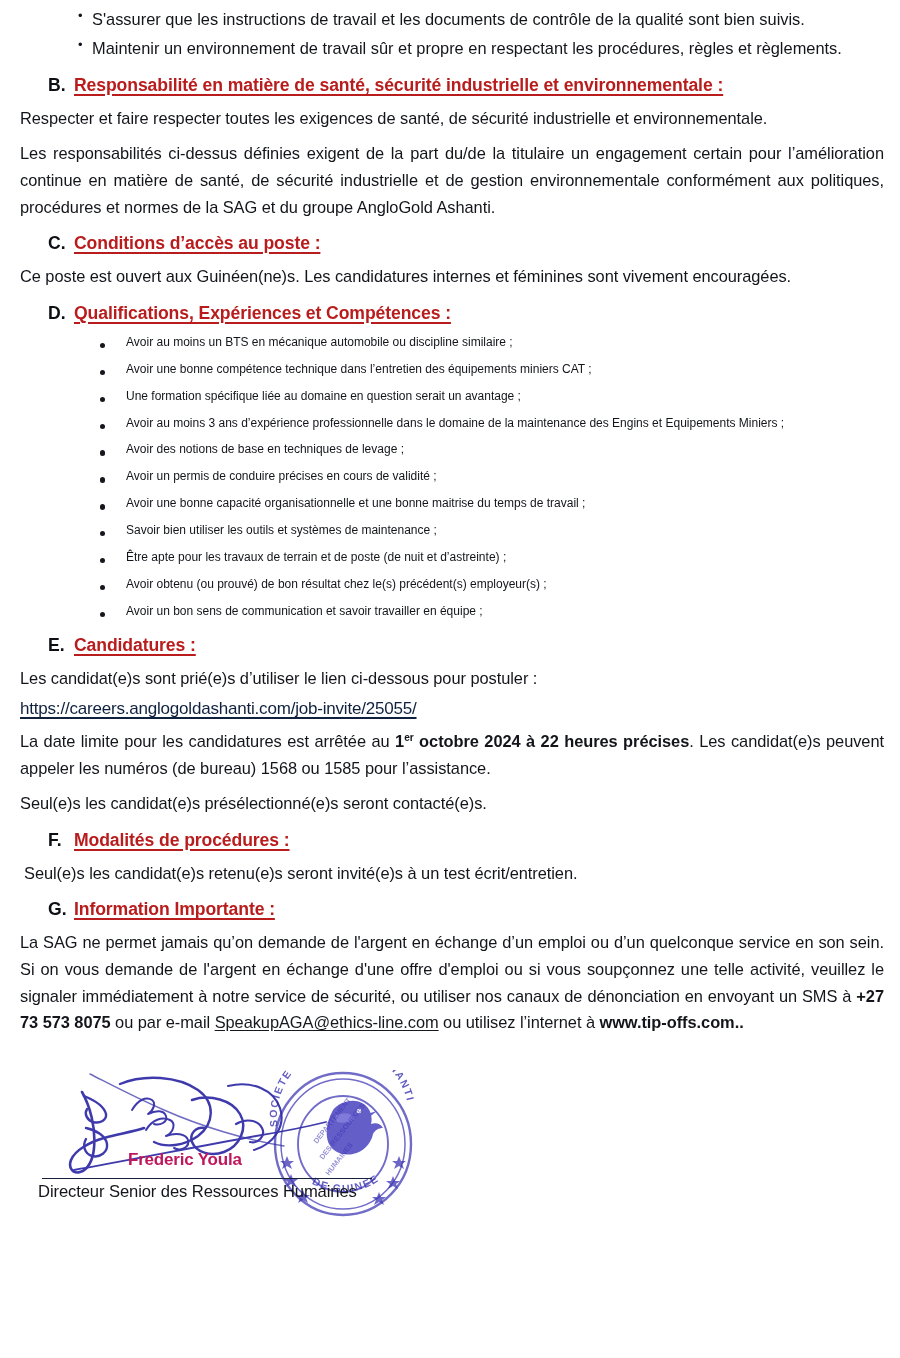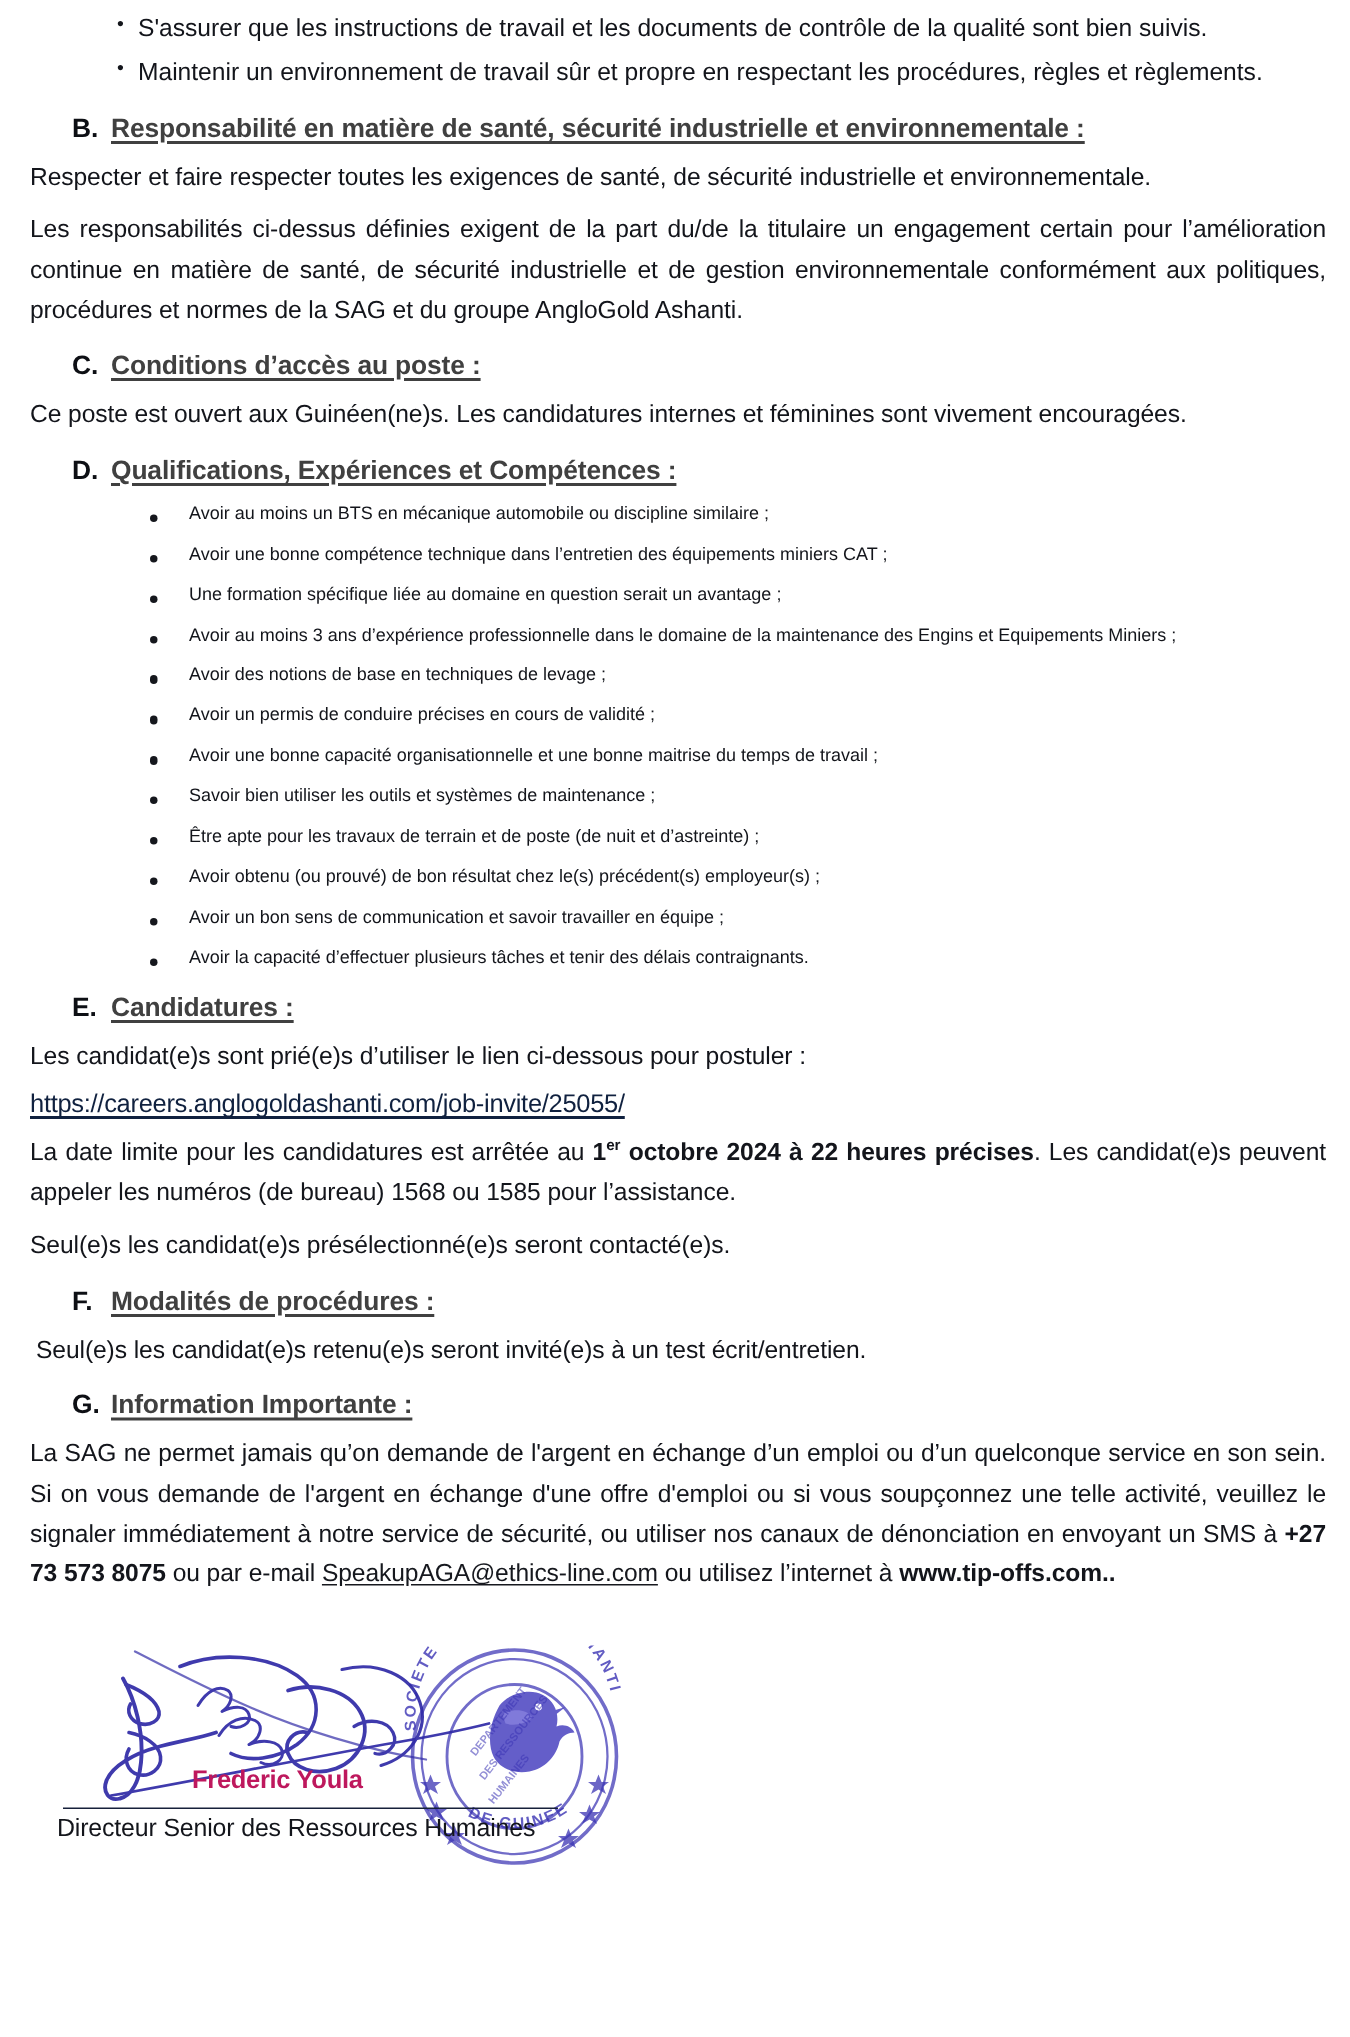--- a/index.html
+++ b/index.html
@@ -52,21 +52,21 @@
     width: 26px;
     flex: 0 0 26px;
     color: #0d0f14;
   }
   .heading .htext {
     font-weight: bold;
     font-size: 17.6px;
     text-decoration: underline;
     text-underline-offset: 3px;
     text-decoration-thickness: 1.6px;
-    color: #404040;
+    color: #b91c1c;
     letter-spacing: -0.1px;
   }
 
   
   ul.dash-list {
     list-style: none;
     margin: 0 0 4px 0;
     padding: 0 0 0 58px;
   }
   ul.dash-list > li {
@@ -218,21 +218,20 @@
     <li>Avoir une bonne compétence technique dans l’entretien des équipements miniers CAT ;</li>
     <li>Une formation spécifique liée au domaine en question serait un avantage ;</li>
     <li>Avoir au moins 3 ans d’expérience professionnelle dans le domaine de la maintenance des Engins et Equipements Miniers ;</li>
     <li>Avoir des notions de base en techniques de levage ;</li>
     <li>Avoir un permis de conduire précises en cours de validité ;</li>
     <li>Avoir une bonne capacité organisationnelle et une bonne maitrise du temps de travail ;</li>
     <li>Savoir bien utiliser les outils et systèmes de maintenance ;</li>
     <li>Être apte pour les travaux de terrain et de poste (de nuit et d’astreinte) ;</li>
     <li>Avoir obtenu (ou prouvé) de bon résultat chez le(s) précédent(s) employeur(s) ;</li>
     <li>Avoir un bon sens de communication et savoir travailler en équipe ;</li>
-    <li>Avoir la capacité d’effectuer plusieurs tâches et tenir des délais contraignants.</li>
   </ul>
 
   
   <div class="heading">
     <span class="letter">E.</span>
     <span class="htext">Candidatures :</span>
   </div>
   <p class="para nojust tight">Les candidat(e)s sont prié(e)s d’utiliser le lien ci-dessous pour postuler :</p>
   <a class="urllink" href="#">https://careers.anglogoldashanti.com/job-invite/25055/</a>
   <p class="para"><span>La date limite pour les candidatures est arrêtée au </span><span class="b">1</span><sup class="ordinal">er</sup><span class="b"> octobre 2024 à 22 heures précises</span><span>. Les candidat(e)s peuvent appeler les numéros (de bureau) 1568 ou 1585 pour l’assistance.</span></p>

